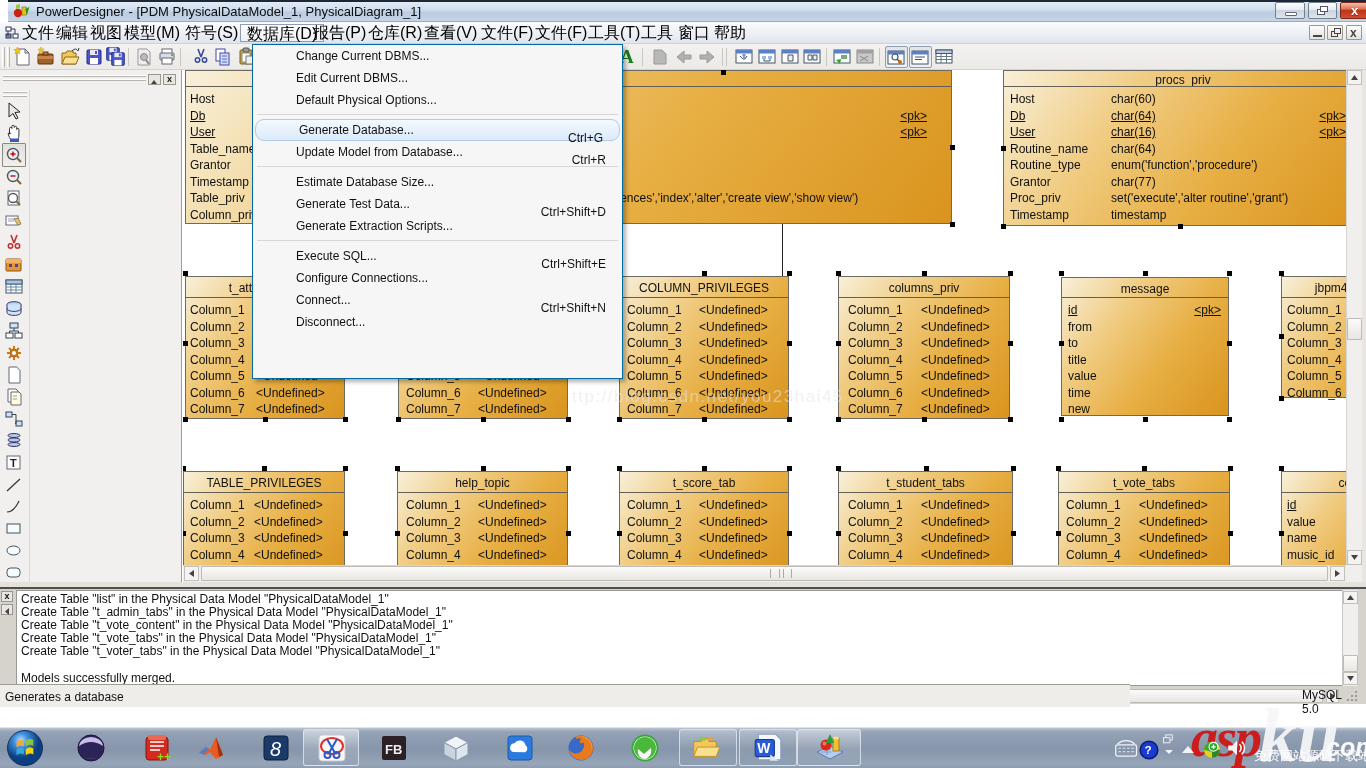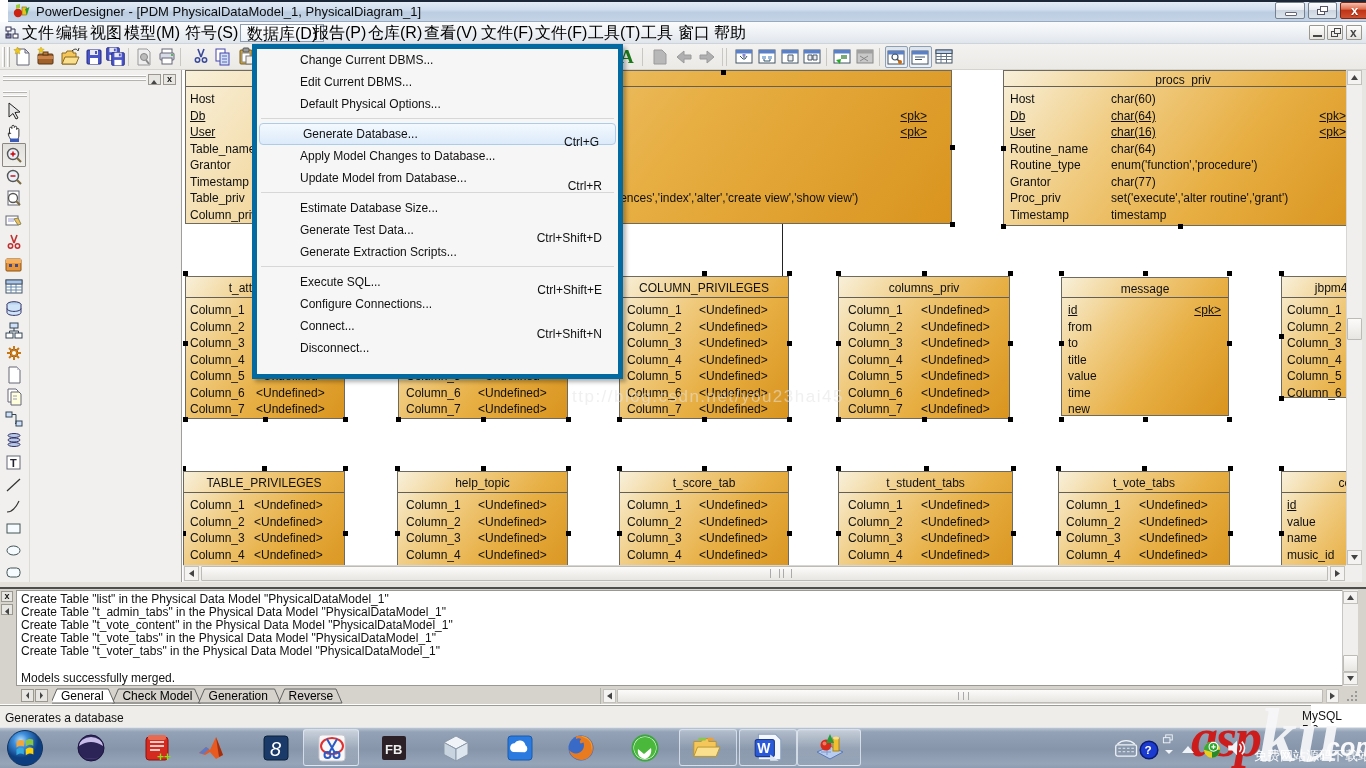--- a/index.html
+++ b/index.html
@@ -15,30 +15,30 @@
 #leftpanel{left:0;top:70px;width:182px;height:518px;background:#f1f0ee;border-right:1px solid #a09e99}
 #canvas{left:183px;top:70px;width:1163px;height:512px;background:#fff;overflow:hidden}
 .tbl{position:absolute;background:linear-gradient(128deg,#f8f0da 0%,#f0cb80 32%,#e7ae42 62%,#d9941e 100%);border:1px solid #6e6a60;font-size:12px;color:#101010}
 .tbl .th{text-align:center;border-bottom:1px solid #635f56;font-size:12px;overflow:hidden;white-space:pre}
 .col{position:absolute;line-height:16.55px;white-space:pre}
 .colr{text-align:right}
 .hdl{position:absolute;width:5px;height:5px;background:#000}
 .sb{position:absolute;background:#f0efed}
 .sbtn{position:absolute;background:#f4f3f1;border:1px solid #c2c0bb;color:#555;text-align:center}
 .thumb{position:absolute;background:linear-gradient(#fcfbfa,#e8e6e2);border:1px solid #bdbbb5;border-radius:1px}
-#menu{left:252px;top:44px;width:371px;height:335px;background:#f6f6f6;border:5px solid #0369a1;box-shadow:3px 3px 4px rgba(0,0,0,0.3);z-index:60}
+#menu{left:252px;top:44px;width:371px;height:335px;background:#f6f6f6;border:1px solid #0369a1;box-shadow:3px 3px 4px rgba(0,0,0,0.3);z-index:60}
 .mitem{position:relative;height:22px;line-height:22px;padding-left:43px;font-size:12px;color:#101010;white-space:pre}
 .msep{height:8px;position:relative}
 .msep:after{content:"";position:absolute;left:4px;right:4px;top:3px;height:1px;background:#d7d7d7}
 .mshort{position:absolute;right:16px;top:8px}
-.mhl{margin:0 2px;border:1px solid #aecbe8;border-radius:4px;background:linear-gradient(#f3f9fe,#dceafa);height:22px}
+.mhl{margin:0 2px;border:1px solid #aecbe8;border-radius:9px;background:linear-gradient(#f3f9fe,#dceafa);height:22px}
 #output{left:0;top:589px;width:1366px;height:115px;background:#d6d3cc}
 #outwhite{position:absolute;left:16px;top:1px;width:1326px;height:96px;background:#fff;border:1px solid #9a9890;border-right:none;line-height:13.1px;font-size:12px;padding:2px 0 0 4px;white-space:pre}
 #tabs{position:absolute;left:16px;top:99px;height:16px;font-size:12px}
-#statusbar{left:0;top:705px;width:1311px;height:23px;background:#efedea;border-top:1px solid #9d9b96;font-size:12px}
+#statusbar{left:0;top:684px;width:1130px;height:23px;background:#efedea;border-top:1px solid #9d9b96;font-size:12px}
 #taskbar{left:0;top:727px;width:1366px;height:41px;background:linear-gradient(#c3cedb,#93a2b6 12%,#8695aa 55%,#96a5b8 90%,#8d9cb0)}
 .tkbtn{position:absolute;top:2px;width:56px;height:37px;border:1px solid rgba(230,238,246,0.75);border-radius:3px;background:linear-gradient(rgba(255,255,255,0.28),rgba(255,255,255,0.06) 50%,rgba(110,125,145,0.18))}
 .palicon{position:absolute;left:4px;width:20px;height:20px}
 </style></head><body>
 <div class="abs" id="titlebar">
 <svg class="abs" style="left:5px;top:3px" width="18" height="16" viewBox="0 0 18 16">
       <ellipse cx="5" cy="10" rx="4.2" ry="4.2" fill="#cc2211"></ellipse>
       <rect x="9" y="4" width="4.5" height="8" fill="#e8c020" stroke="#7a6a10" stroke-width="0.6"></rect>
       <path d="M14 12 L16.5 4 L12 6 Z" fill="#2a9a2a"></path>
       <path d="M3 2 L7 1 L7 5 L3 6 Z" fill="#9acc3a"></path>
@@ -708,21 +708,20 @@
 <div style="position:absolute;left:1254px;top:20px;font-size:13px;color:#fff;z-index:21;white-space:pre">免费网站源码下载站!</div>
 </div>
 <div class="abs" id="menu">
 <div class="mitem">Change Current DBMS...</div>
 <div class="mitem">Edit Current DBMS...</div>
 <div class="mitem">Default Physical Options...</div>
 <div class="msep"></div>
 <div class="mhl">
       <div class="mitem" style="line-height:20px">Generate Database...<span class="mshort">Ctrl+G</span></div>
     </div>
-<div class="mitem">Apply Model Changes to Database...</div>
 <div class="mitem">Update Model from Database...<span class="mshort">Ctrl+R</span></div>
 <div class="msep"></div>
 <div class="mitem">Estimate Database Size...</div>
 <div class="mitem">Generate Test Data...<span class="mshort">Ctrl+Shift+D</span></div>
 <div class="mitem">Generate Extraction Scripts...</div>
 <div class="msep"></div>
 <div class="mitem">Execute SQL...<span class="mshort">Ctrl+Shift+E</span></div>
 <div class="mitem">Configure Connections...</div>
 <div class="mitem">Connect...<span class="mshort">Ctrl+Shift+N</span></div>
 <div class="mitem">Disconnect...</div>

